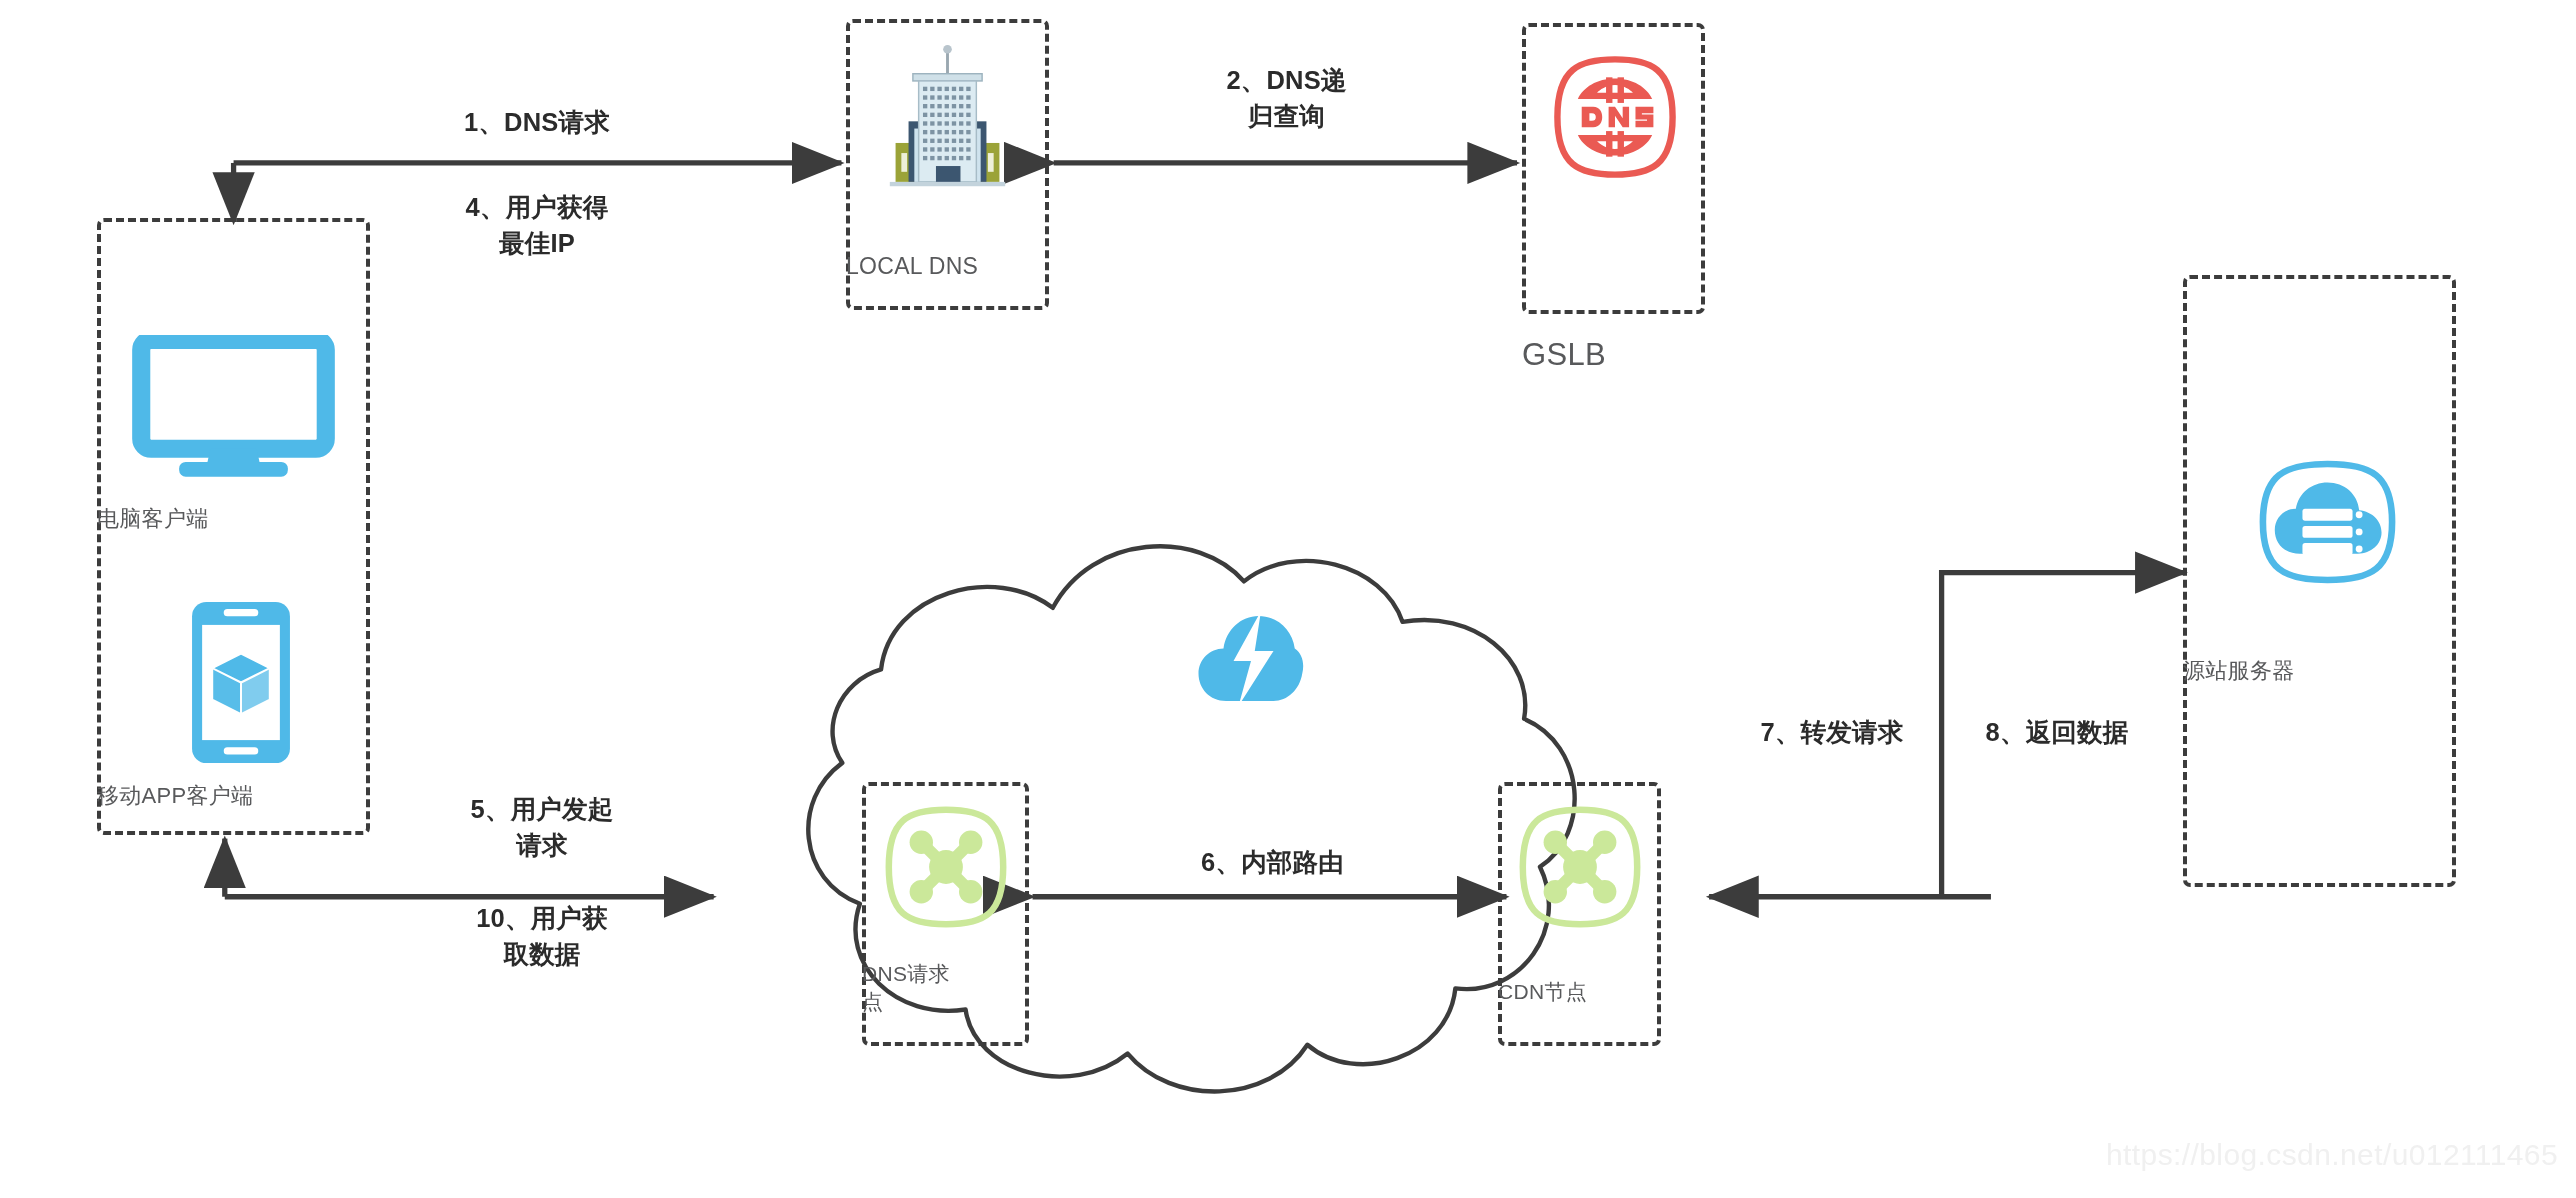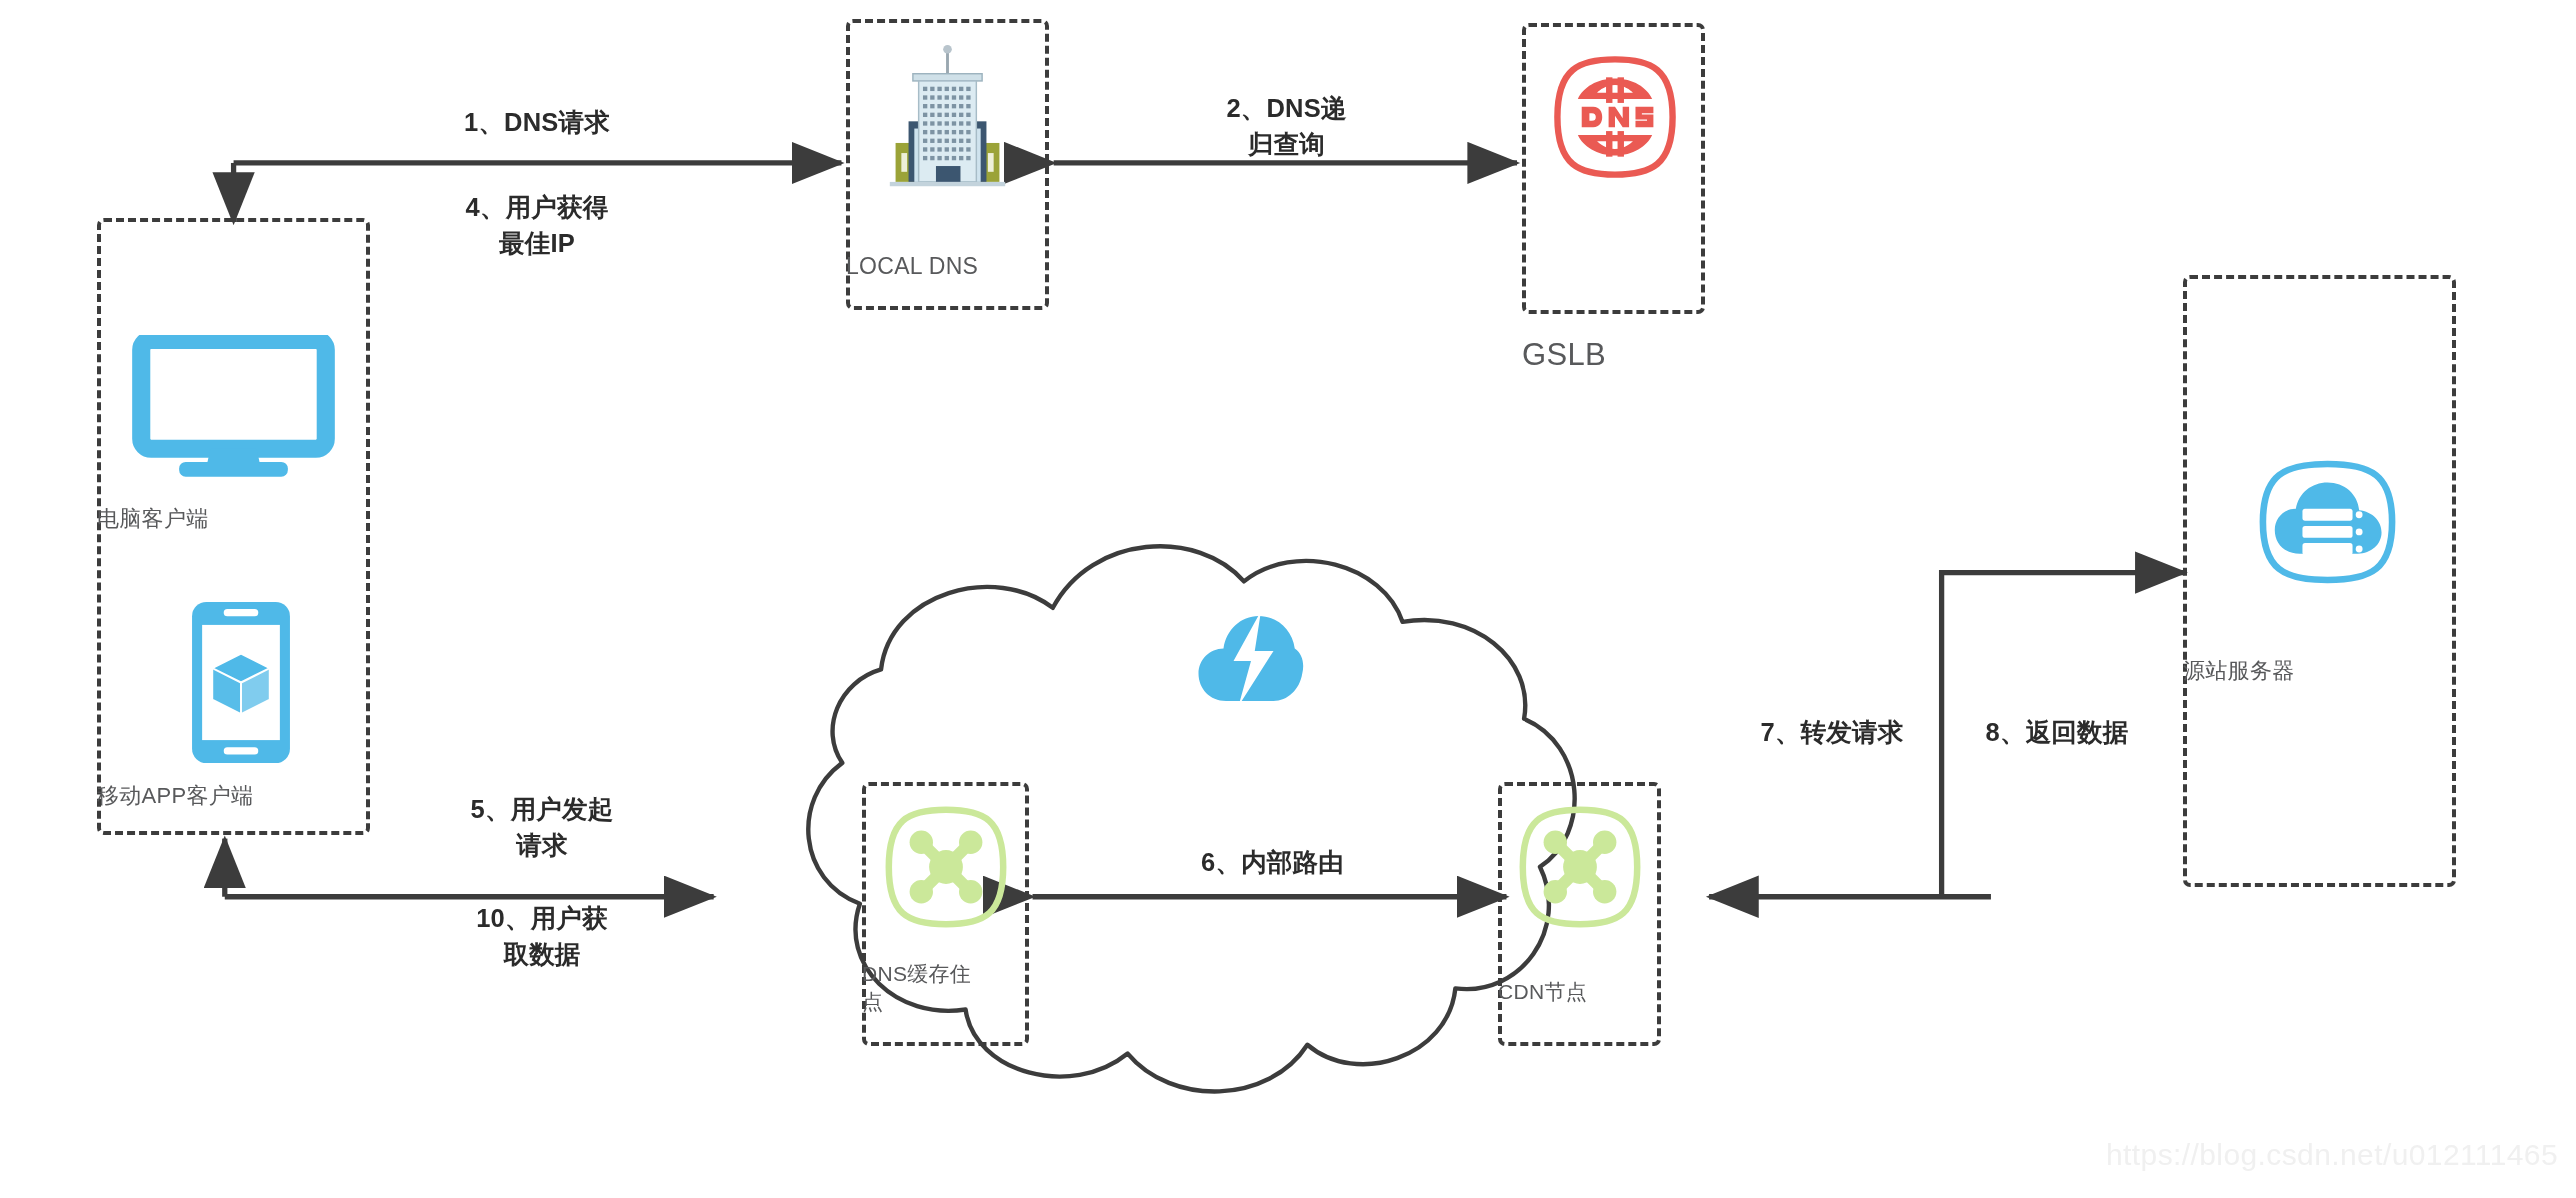--- a/index.html
+++ b/index.html
@@ -258,21 +258,21 @@
         <line x1="32" y1="68" x2="50" y2="50"></line>
         <line x1="68" y1="68" x2="50" y2="50"></line>
       </g>
       <circle cx="50" cy="50" r="13" fill="#CBE89A"></circle>
       <circle cx="31" cy="31" r="9" fill="#CBE89A"></circle>
       <circle cx="69" cy="31" r="9" fill="#CBE89A"></circle>
       <circle cx="31" cy="69" r="9" fill="#CBE89A"></circle>
       <circle cx="69" cy="69" r="9" fill="#CBE89A"></circle>
     </svg>
   </div>
-  <div class="node-label" style="left:862px; top:960px; width:167px; font-size:21px;">DNS缓存住
+  <div class="node-label" style="left:862px; top:960px; width:167px; font-size:21px;">DNS请求
 点</div>
 
   <div class="node-box" style="left:1498px; top:782px; width:163px; height:264px;"></div>
   <div class="icon-holder" style="left:1515px; top:802px; width:130px; height:130px;">
     <svg viewBox="0 0 100 100" width="130" height="130">
       <path d="M50 6 C 80 6, 94 14, 94 50 C 94 86, 80 94, 50 94 C 20 94, 6 86, 6 50 C 6 14, 20 6, 50 6 Z" fill="none" stroke="#CBE89A" stroke-width="5"></path>
       <g stroke="#CBE89A" stroke-width="9" stroke-linecap="round">
         <line x1="32" y1="32" x2="50" y2="50"></line>
         <line x1="68" y1="32" x2="50" y2="50"></line>
         <line x1="32" y1="68" x2="50" y2="50"></line>
@@ -300,21 +300,21 @@
       <circle cx="79" cy="55.5" r="2.6" fill="#ffffff"></circle>
       <circle cx="79" cy="68.5" r="2.6" fill="#ffffff"></circle>
     </svg>
   </div>
   <div class="node-label" style="left:2183px; top:656px; width:273px;">源站服务器</div>
 
   <div class="edge-label" style="left:352px; top:104px; width:370px;">1、DNS请求</div>
   <div class="edge-label" style="left:352px; top:189px; width:370px;">4、用户获得
 最佳IP</div>
 
-  <div class="edge-label" style="left:1119px; top:62px; width:335px;margin-top:28px;">2、DNS递
+  <div class="edge-label" style="left:1119px; top:62px; width:335px;">2、DNS递
 归查询</div>
 
   <div class="edge-label" style="left:370px; top:791px; width:344px;">5、用户发起
 请求</div>
   <div class="edge-label" style="left:370px; top:900px; width:344px;">10、用户获
 取数据</div>
 
   <div class="edge-label" style="left:1092px; top:844px; width:361px;">6、内部路由</div>
 
   <div class="edge-label" style="left:1722px; top:714px; width:220px; text-align:center;">7、转发请求</div>

